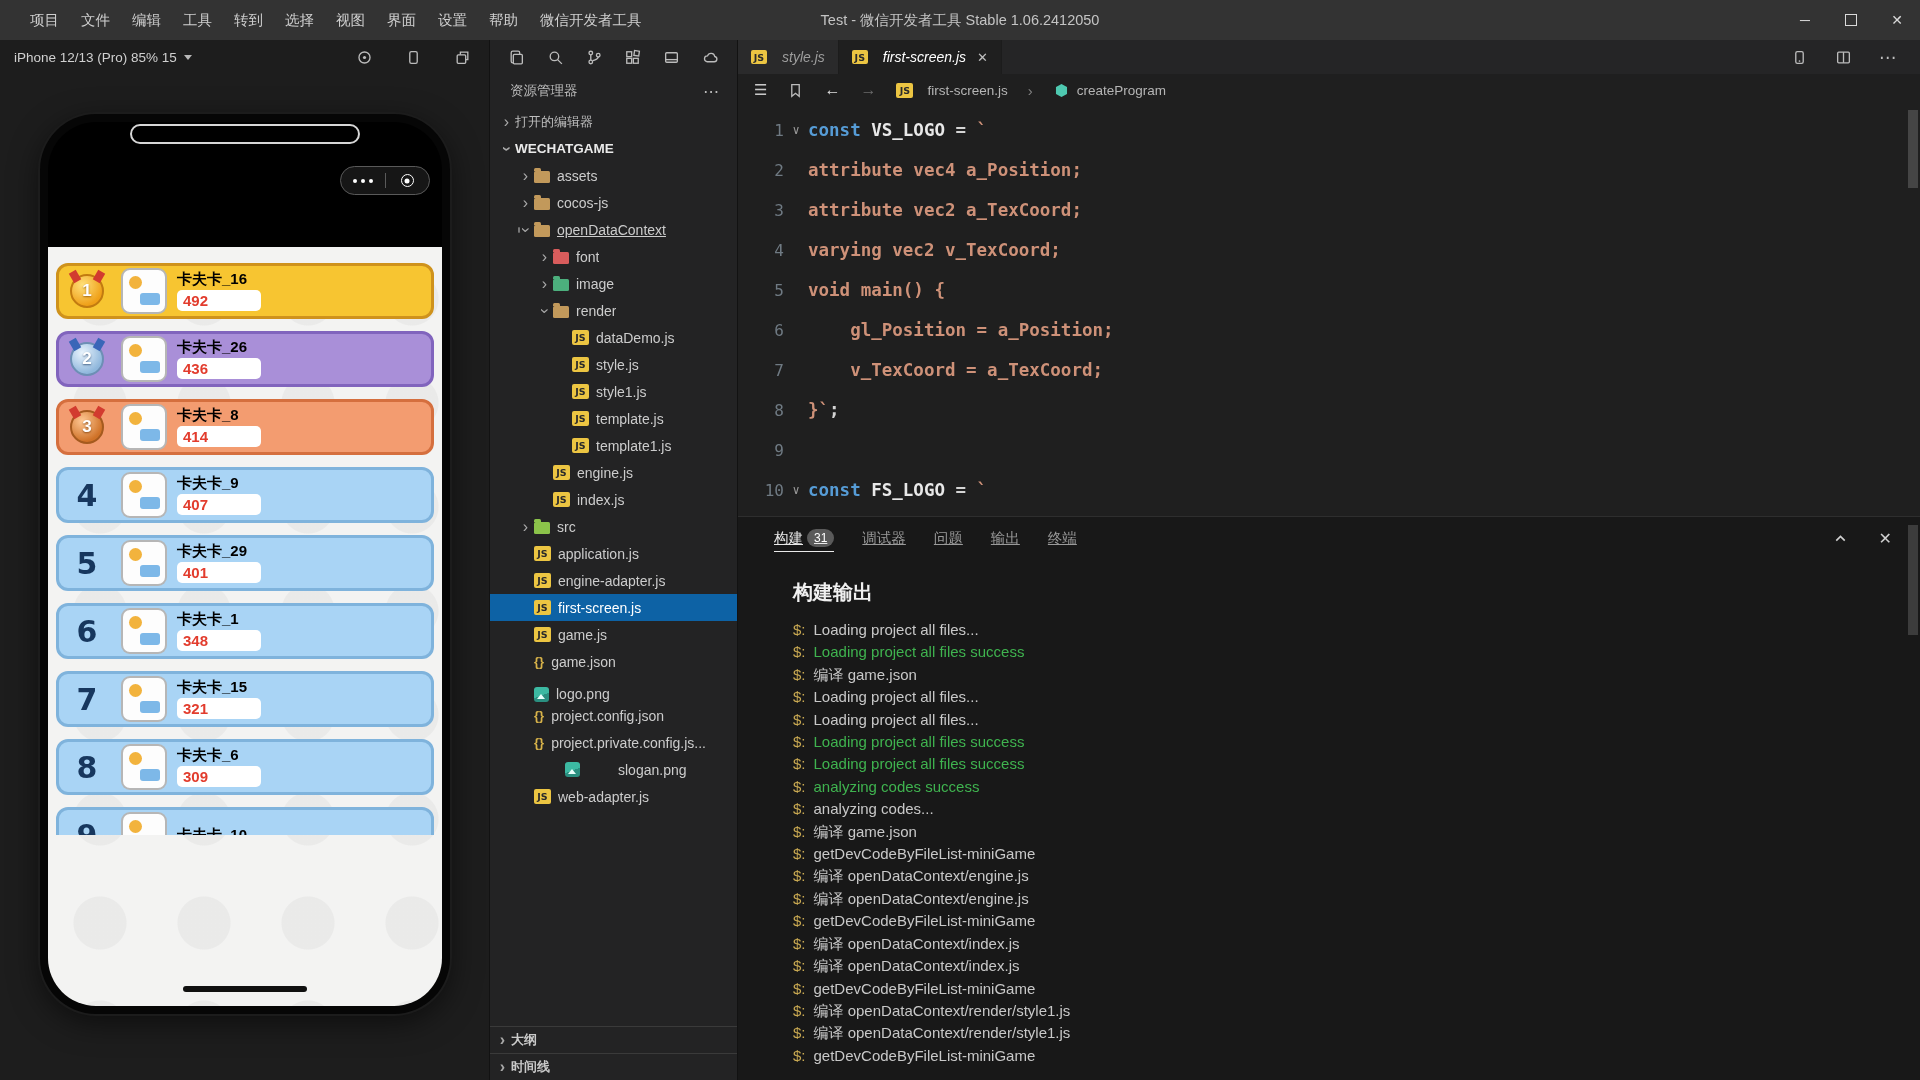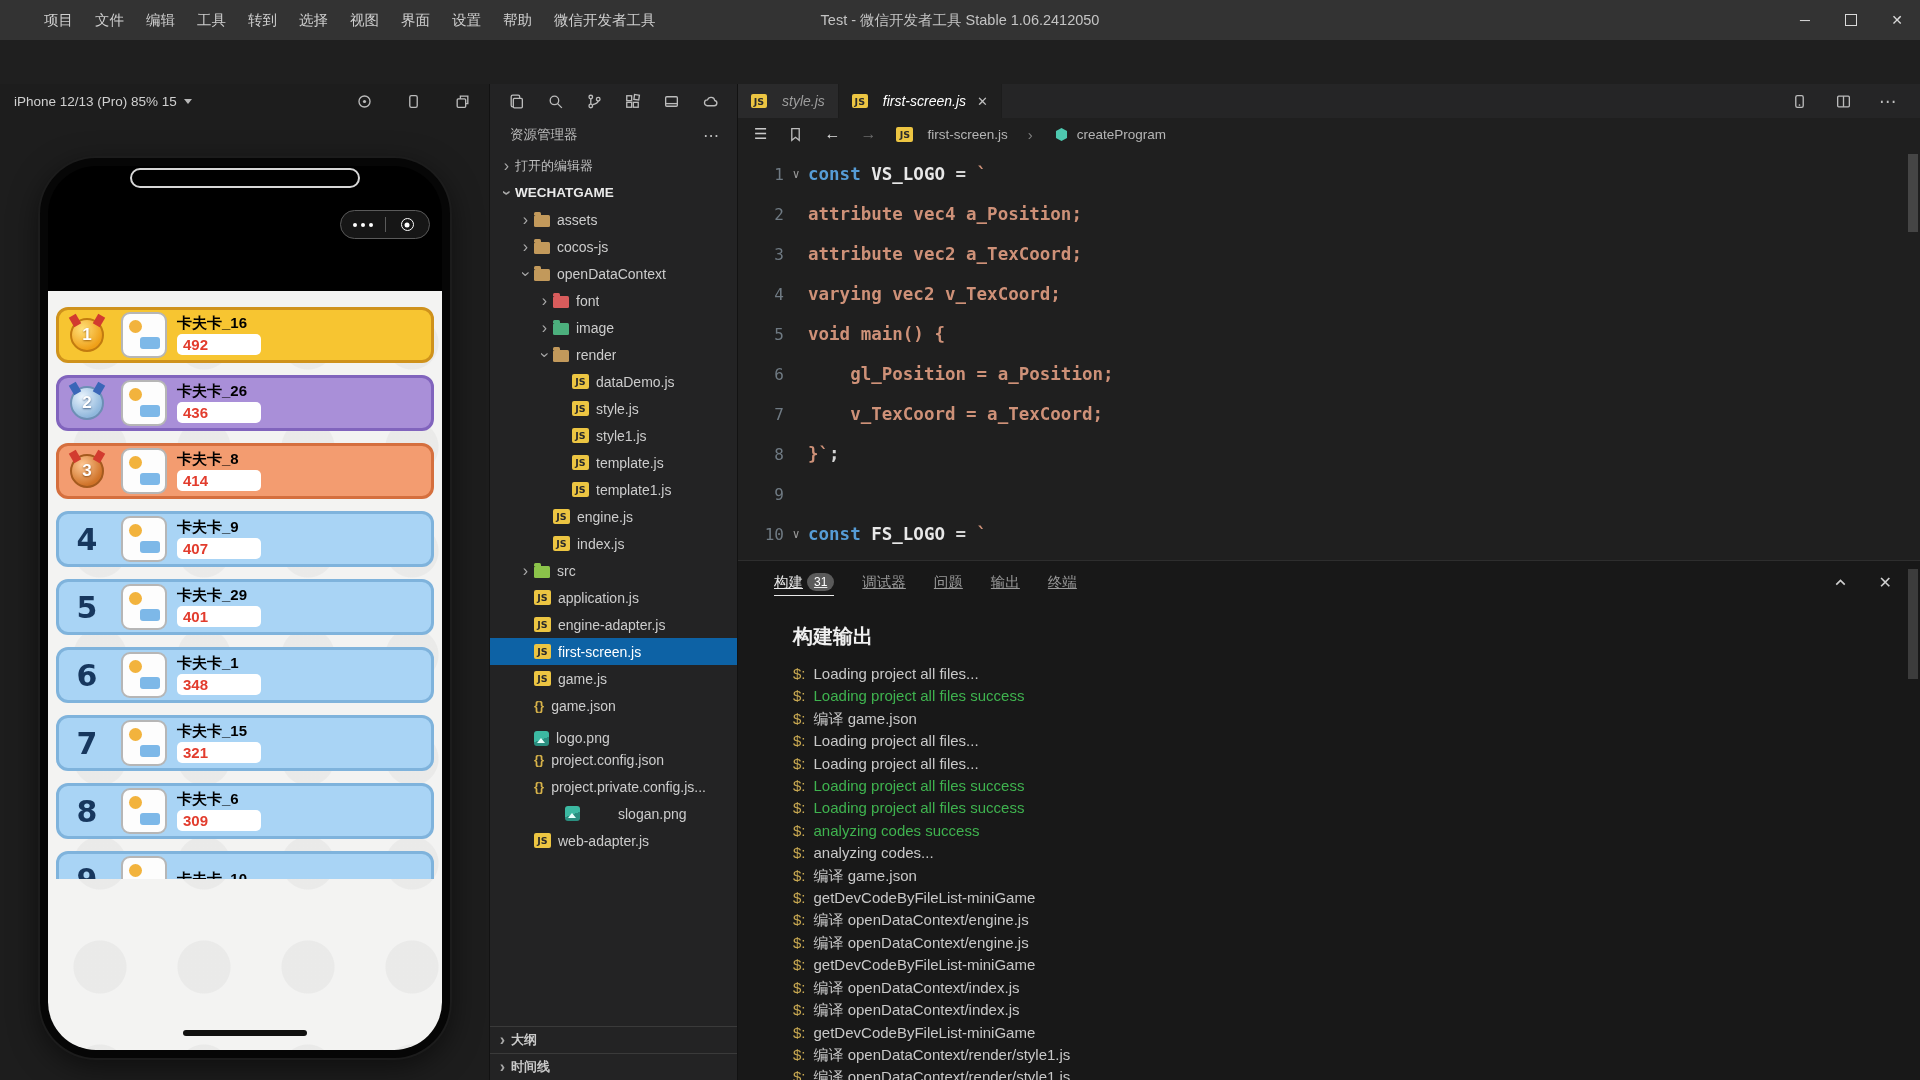--- a/index.html
+++ b/index.html
@@ -3,29 +3,29 @@
 <meta charset="utf-8">
 <style>
   * { box-sizing: border-box; margin: 0; padding: 0; }
   html,body { width:1920px; height:1080px; overflow:hidden; background:#1f1f1f;
     font-family:"Liberation Sans","DejaVu Sans",sans-serif; }
   #app { width:1920px; height:1080px; display:flex; flex-direction:column; }
 
   
   .titlebar { height:40px; background:#333333; display:flex; align-items:center;
     color:#cfcfcf; font-size:14.5px; position:relative; flex:0 0 auto; }
-  .menus { display:flex; padding-left:19px;margin-left:14px; }
+  .menus { display:flex; padding-left:19px; }
   .menu-item { padding:0 11px; line-height:40px; cursor:default; }
   .titlebar-title { position:absolute; left:50%; transform:translateX(-50%); color:#c4c4c4; }
   .win-controls { margin-left:auto; display:flex; height:100%; }
   .win-btn { width:46px; display:flex; align-items:center; justify-content:center; color:#dadada; font-size:14px; }
   .max-box { width:12px; height:12px; border:1.4px solid #dadada; }
 
   
-  .row2 { height:34px; display:flex; flex:0 0 auto; background:#fdba74;margin-top:44px; }
+  .row2 { height:34px; display:flex; flex:0 0 auto; background:#fdba74; }
   .sim-toolbar { width:490px; background:#1d1d1d; display:flex; align-items:center;
     padding:0 18px 0 14px; border-right:1px solid #121212; color:#d0d0d0; font-size:13.5px; }
   .device-label { display:flex; align-items:center; gap:7px; cursor:pointer; }
   .dd-arrow { width:0; height:0; border-left:4px solid transparent; border-right:4px solid transparent; border-top:5px solid #b8b8b8; }
   .sim-icons { margin-left:auto; display:flex; gap:32px; align-items:center; }
   .ic16 { width:17px; height:17px; display:inline-flex; align-items:center; justify-content:center; }
   .ic16 svg { width:17px; height:17px; stroke:#bcbcbc; fill:none; stroke-width:1.25; }
   .side-strip { width:248px; background:#232324; border-right:1px solid #121212;
     display:flex; align-items:center; justify-content:space-between; padding:0 18px; }
   .tabstrip { flex:1; display:flex; align-items:stretch; background:#252526; }
@@ -428,21 +428,21 @@
           <div class="tree-row" style="padding-left: 27px;">
             <span class="chev">›</span>
             <span class="folder-ic"></span>
             <span class="tree-label">assets</span>
           </div>
           <div class="tree-row" style="padding-left: 27px;">
             <span class="chev">›</span>
             <span class="folder-ic"></span>
             <span class="tree-label">cocos-js</span>
           </div>
-          <div class="tree-row" style="padding-left: 27px;">
+          <div class="tree-row" style="padding-left: 27px; text-decoration: underline;">
             <span class="chev open">›</span>
             <span class="folder-ic"></span>
             <span class="tree-label">openDataContext</span>
           </div>
           <div class="tree-row" style="padding-left: 46px;">
             <span class="chev">›</span>
             <span class="folder-ic f-font"></span>
             <span class="tree-label">font</span>
           </div>
           <div class="tree-row" style="padding-left: 46px;">

